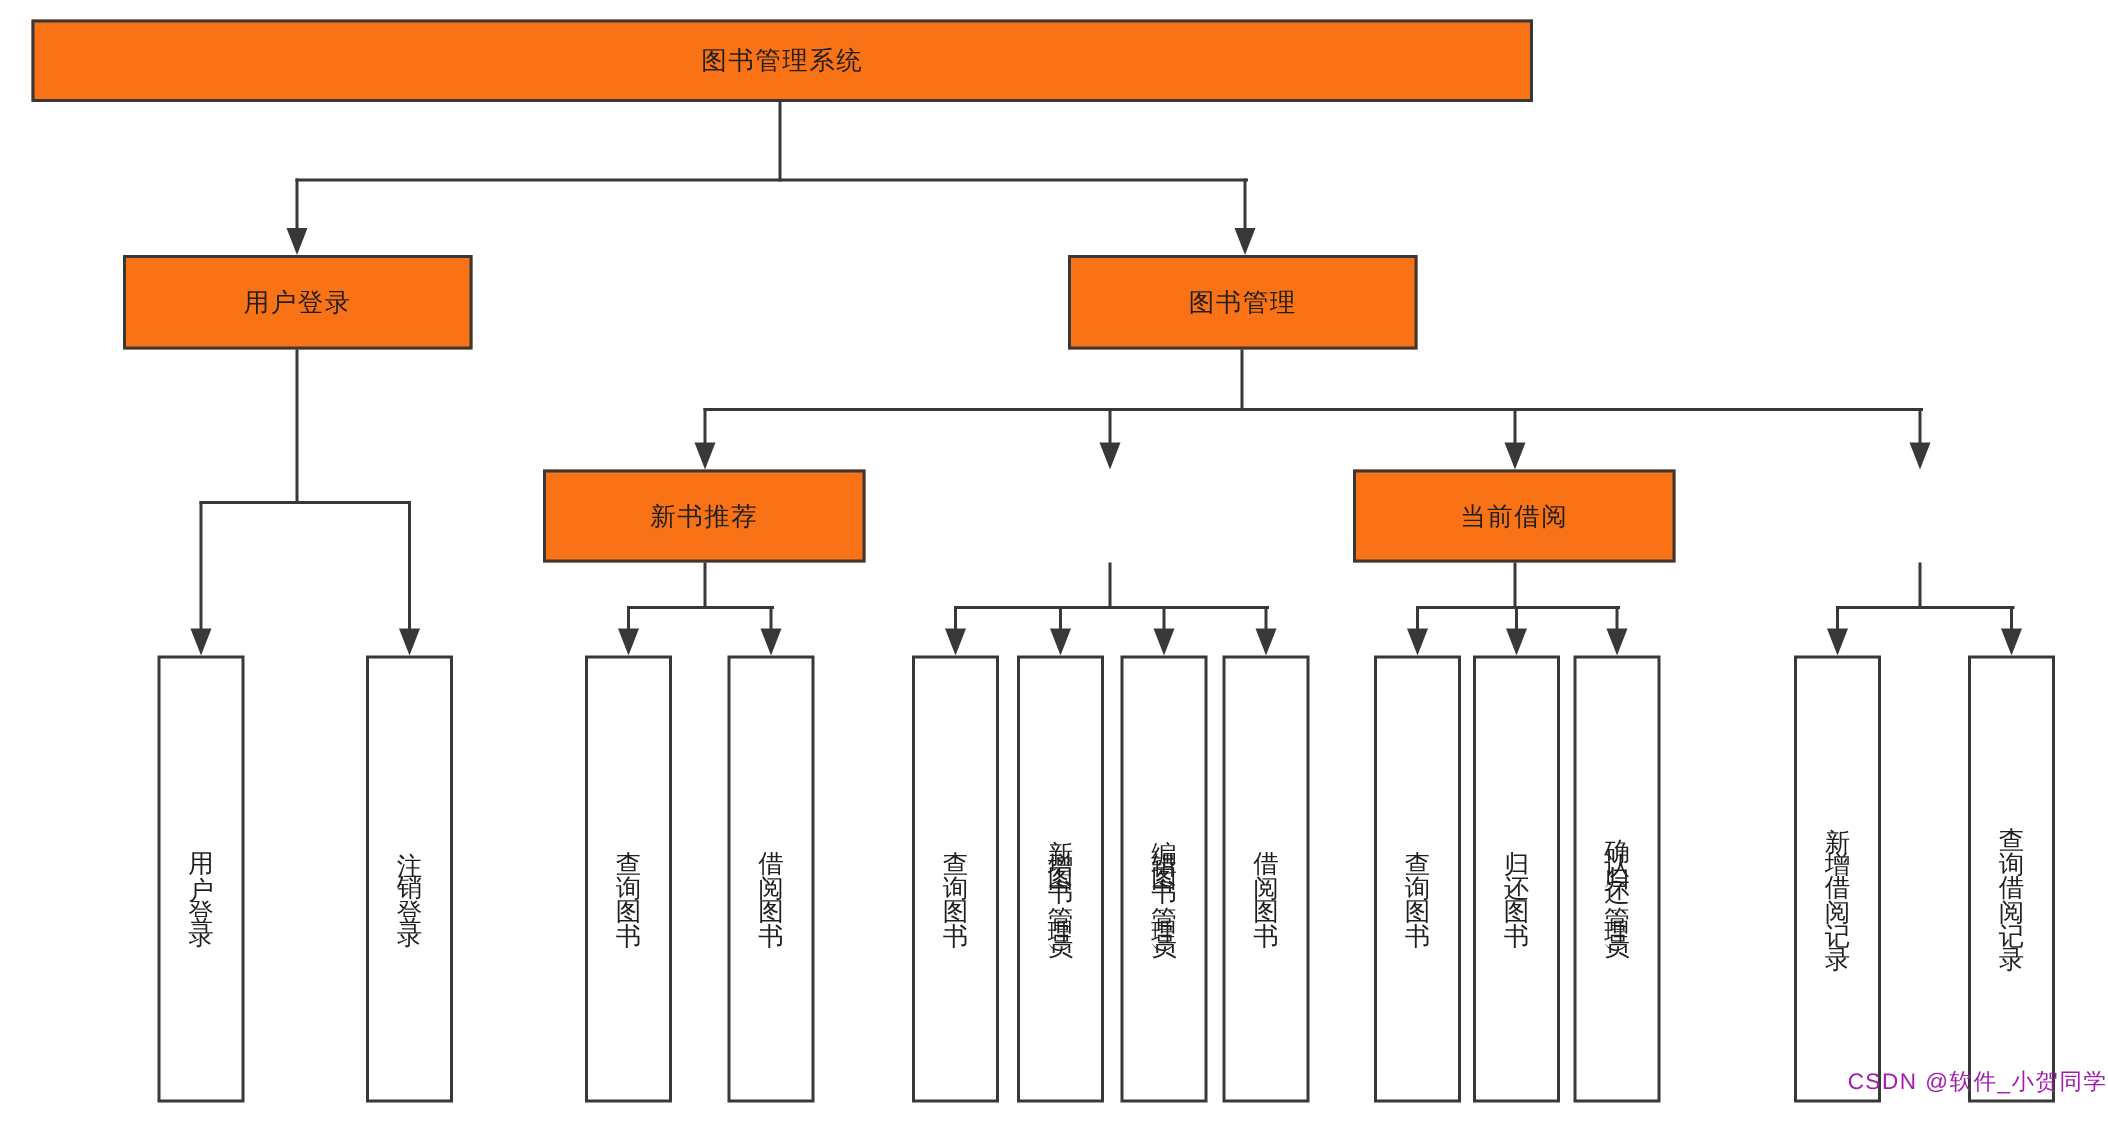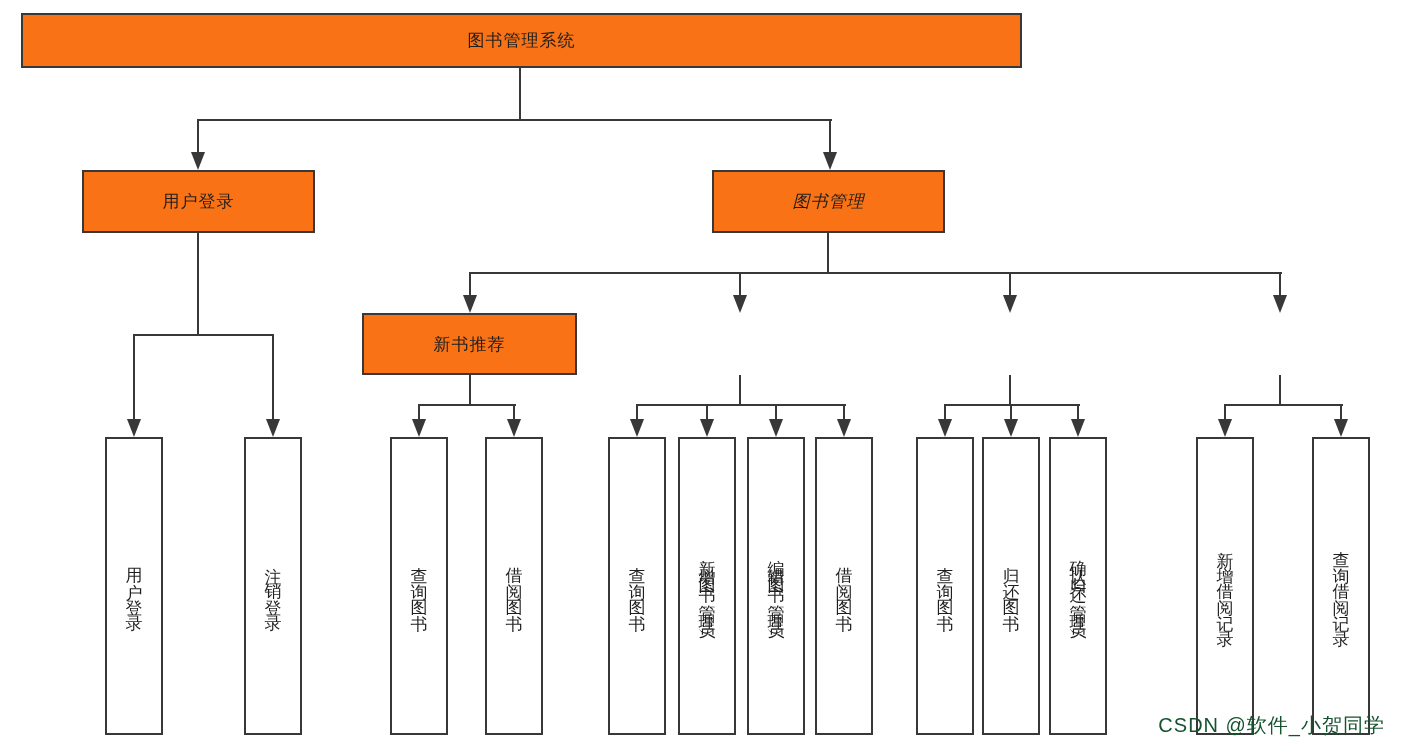--- a/index.html
+++ b/index.html
@@ -15,21 +15,21 @@
     background: #f97316;
     display: flex;
     align-items: center;
     justify-content: center;
     color: #1f1f1f;
   }
   .node .lbl { font-size: 17px; letter-spacing: 1px; white-space: nowrap; }
 
   .root  { left: 21px;  top: 13px;  width: 1001px; height: 55px; }
   .l2a   { left: 82px;  top: 170px; width: 233px;  height: 63px; }
-  .l2b   { left: 712px; top: 170px; width: 233px;  height: 63px; font-style: italic; }
+  .l2b   { left: 712px; top: 170px; width: 233px;  height: 63px; }
   .l3    { top: 313px; width: 215px; height: 62px; }
   .l3a { left: 362px; } .l3b { left: 632px; } .l3c { left: 902px; } .l3d { left: 1172px; }
 
   .leaf  { position: absolute; top: 437px; width: 58px; height: 298px;
            border: 2px solid #383838; background: #ffffff;
            display: flex; align-items: center; justify-content: center; }
   .leaf .vlbl {
     writing-mode: vertical-rl;
     font-size: 17px;
     letter-spacing: 16px;
@@ -44,24 +44,24 @@
   .v { width: 2px; }
   .arrow {
     position: absolute; width: 0; height: 0;
     border-left: 7px solid transparent;
     border-right: 7px solid transparent;
     border-top: 18px solid #383838;
   }
 
   .watermark {
     position: absolute;
-    right: 20px;
+    right: 0;
     top: 712px;
-    font-size: 20px;
-    color: #14532d;
+    font-size: 15px;
+    color: #a21caf;
     letter-spacing: 1px;
     z-index: 5;
     white-space: nowrap;
   }
 </style>
 </head>
 <body>
 
 <div class="canvas">
 
@@ -71,20 +71,23 @@
 
   <div class="node l2a">
     <span class="lbl">用户登录</span>
   </div>
   <div class="node l2b">
     <span class="lbl">图书管理</span>
   </div>
 
   <div class="node l3 l3a">
     <span class="lbl">新书推荐</span>
+  </div>
+  <div class="node l3 l3c">
+    <span class="lbl">当前借阅</span>
   </div>
 
   <div class="leaf" style="left:105px">
     <span class="vlbl">用户登录</span>
   </div>
   <div class="leaf" style="left:244px">
     <span class="vlbl">注销登录</span>
   </div>
 
   <div class="leaf" style="left:390px">

